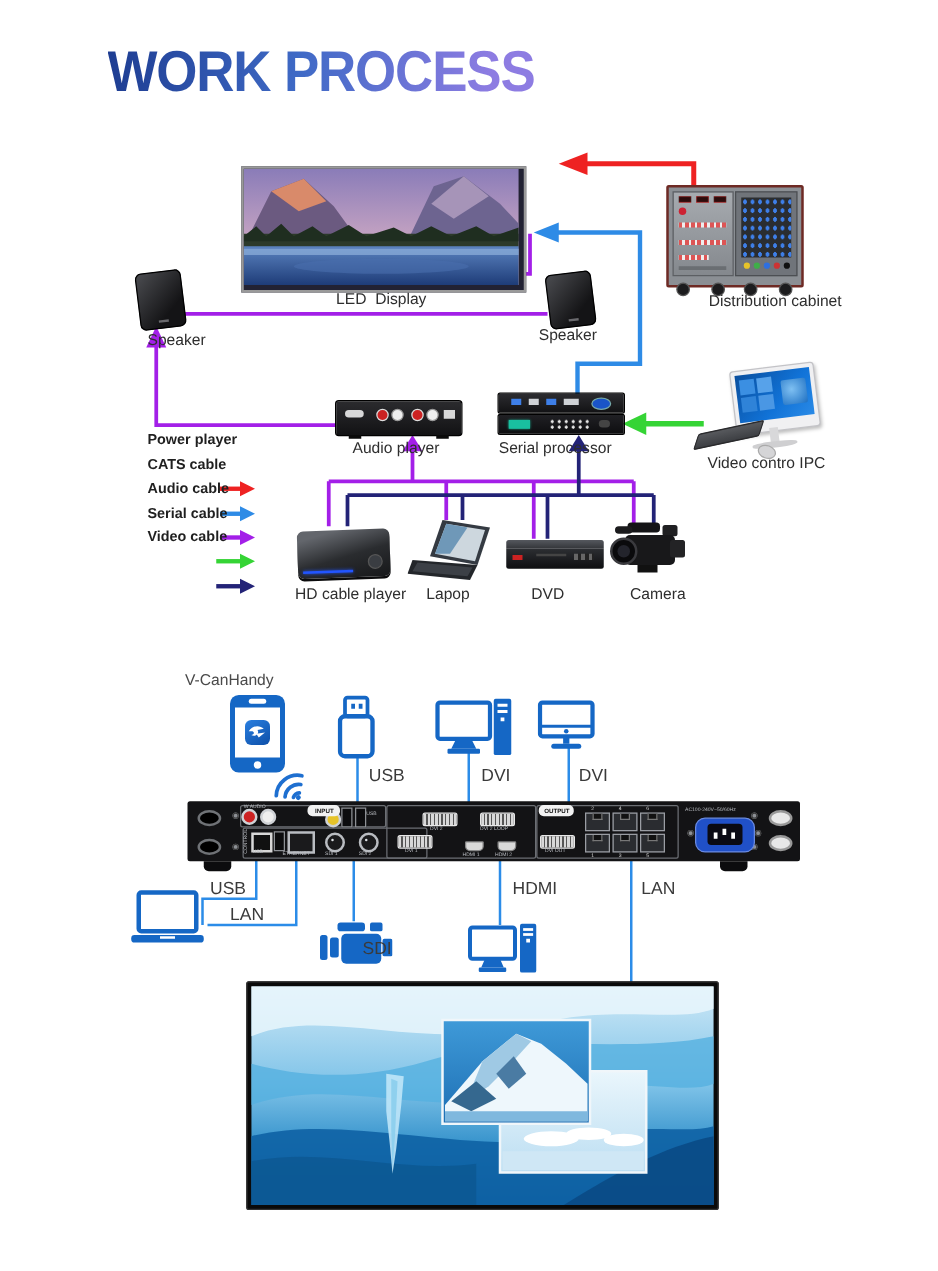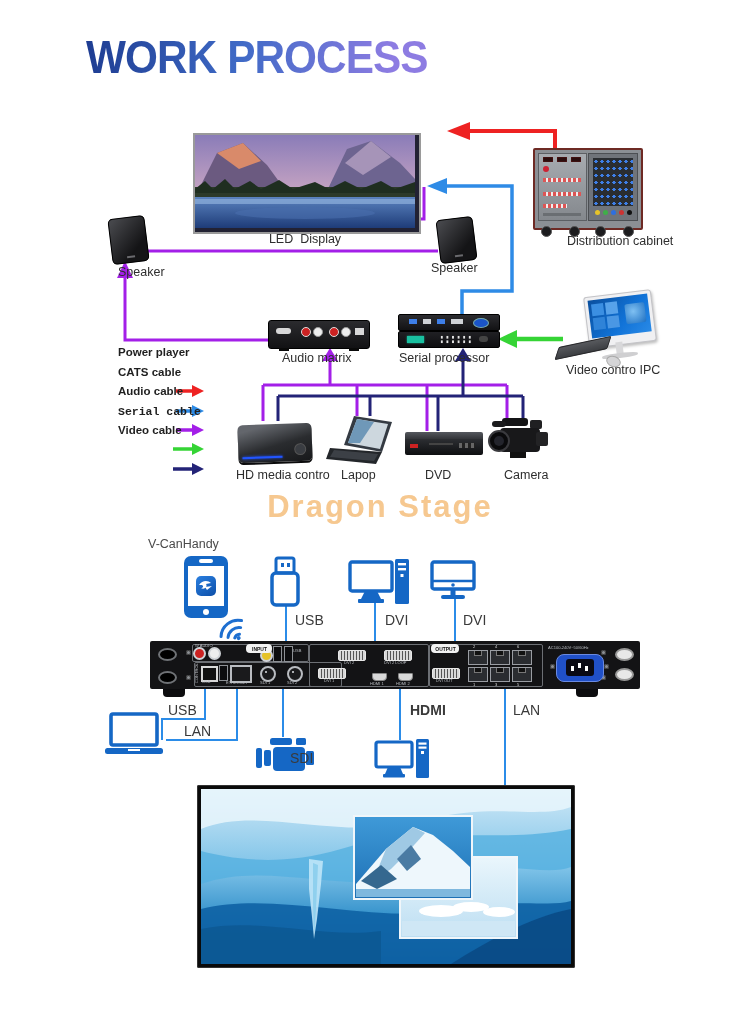--- a/index.html
+++ b/index.html
@@ -154,21 +154,21 @@
   <div class="dev" style="left:268px;top:320px;width:100px;height:27px;background:linear-gradient(180deg,#2b2b2e,#121214);border-radius:3px;border:1px solid #000;">
     <div class="abs" style="left:7px;top:7px;width:15px;height:6px;border-radius:3px;background:#d8d8d8;"></div>
     <div class="abs" style="left:32px;top:6px;width:8px;height:8px;border-radius:50%;background:#c22;border:1px solid #ddd;"></div>
     <div class="abs" style="left:44px;top:6px;width:8px;height:8px;border-radius:50%;background:#eee;border:1px solid #999;"></div>
     <div class="abs" style="left:60px;top:6px;width:8px;height:8px;border-radius:50%;background:#c22;border:1px solid #ddd;"></div>
     <div class="abs" style="left:72px;top:6px;width:8px;height:8px;border-radius:50%;background:#eee;border:1px solid #999;"></div>
     <div class="abs" style="left:86px;top:7px;width:9px;height:7px;background:#d8d8d8;"></div>
     <div class="abs" style="left:10px;bottom:-3px;width:10px;height:3px;background:#0a0a0a;"></div>
     <div class="abs" style="right:10px;bottom:-3px;width:10px;height:3px;background:#0a0a0a;"></div>
   </div>
-  <div class="lbl" style="left:282px;top:351px;">Audio matrix</div>
+  <div class="lbl" style="left:282px;top:351px;">Audio player</div>
 
   <div class="dev" style="left:398px;top:314px;width:100px;height:34px;">
     <div class="abs" style="left:0;top:0;width:100px;height:15px;background:linear-gradient(180deg,#2c2c30,#121214);border:1px solid #000;border-radius:2px;">
       <div class="abs" style="left:10px;top:4px;width:8px;height:5px;background:#3e7fe8;"></div>
       <div class="abs" style="left:24px;top:4px;width:8px;height:5px;background:#cfd2d6;"></div>
       <div class="abs" style="left:38px;top:4px;width:8px;height:5px;background:#3e7fe8;"></div>
       <div class="abs" style="left:52px;top:4px;width:12px;height:5px;background:#cfd2d6;"></div>
       <div class="abs" style="left:74px;top:3px;width:14px;height:8px;border-radius:50%;background:#1a54c8;border:1px solid #7aa;"></div>
     </div>
     <div class="abs" style="left:0;top:17px;width:100px;height:15px;background:linear-gradient(180deg,#202024,#0e0e10);border:1px solid #000;border-radius:2px;">
@@ -192,28 +192,28 @@
     <div class="abs" style="left:44px;top:52px;width:7px;height:12px;background:#d8d8da;transform:rotate(-7deg);"></div>
     <div class="abs" style="left:30px;top:63px;width:36px;height:5px;background:#cfcfd1;border-radius:40%;transform:rotate(-7deg);"></div>
     <div class="abs" style="left:-16px;top:52px;width:54px;height:12px;background:linear-gradient(180deg,#5a5c60,#3a3c40);border-radius:2px;transform:rotate(-12deg) skewX(-30deg);box-shadow:inset 0 0 0 1px #2a2a2c;"></div>
     <div class="abs" style="left:34px;top:66px;width:13px;height:9px;background:#d5d5d7;border-radius:50%;transform:rotate(20deg);border:1px solid #aaa;"></div>
   </div>
   <div class="lbl" style="left:566px;top:363px;">Video contro IPC</div>
 
   <div class="leg" style="left:118px;top:346px;">Power player</div>
   <div class="leg" style="left:118px;top:366px;">CATS cable</div>
   <div class="leg" style="left:118px;top:385px;">Audio cable</div>
-  <div class="leg" style="left:118px;top:405px;font-family:Liberation Mono, monospace;">Serial cable</div>
+  <div class="leg" style="left:118px;top:405px;">Serial cable</div>
   <div class="leg" style="left:118px;top:424px;">Video cable</div>
 
   <div class="dev" style="left:238px;top:424px;width:74px;height:38px;transform:rotate(-2deg);background:linear-gradient(165deg,#63666c 15%,#2a2c2f 55%,#17181a);border-radius:5px;box-shadow:0 2px 0 #0b0b0c;">
     <div class="abs" style="left:4px;bottom:4px;width:40px;height:2px;background:#2255ff;box-shadow:0 0 3px #2255ff;"></div>
     <div class="abs" style="right:6px;bottom:6px;width:10px;height:10px;border-radius:50%;background:#3a3d42;border:1px solid #555;"></div>
   </div>
-  <div class="lbl" style="left:236px;top:468px;">HD media contro</div>
+  <div class="lbl" style="left:236px;top:468px;">HD cable player</div>
 
   <div class="dev" style="left:326px;top:414px;width:72px;height:54px;">
     <svg width="72" height="54" viewBox="0 0 72 54">
       <polygon points="28,2 66,8 56,38 18,31" fill="#343a42"></polygon>
       <polygon points="31,5 62,10 54,35 22,29" fill="#cdd7de"></polygon>
       <polygon points="31,5 48,8 34,29 22,29" fill="#6f98b8"></polygon>
       <polygon points="4,34 56,38 50,50 0,45" fill="#23262a"></polygon>
       <polygon points="8,36 52,40 48,47 4,43" fill="#3c4046"></polygon>
     </svg>
   </div>
@@ -236,21 +236,20 @@
       <rect x="44" y="6" width="12" height="9" rx="2" fill="#202022"></rect>
       <rect x="14" y="14" width="40" height="24" rx="4" fill="#18181a"></rect>
       <circle cx="13" cy="27" r="10" fill="#0a0a0c" stroke="#3a3a3e" stroke-width="2"></circle>
       <circle cx="13" cy="27" r="5" fill="#23242c"></circle>
       <rect x="50" y="18" width="12" height="14" rx="2" fill="#232325"></rect>
       <rect x="24" y="38" width="16" height="6" fill="#111"></rect>
     </svg>
   </div>
   <div class="lbl" style="left:504px;top:468px;">Camera</div>
 
-  <div class="brand">Dragon Stage</div>
 
   <div class="lbl" style="left:148px;top:537px;color:#4a4a4a;">V-CanHandy</div>
   <div class="dev" style="left:184px;top:556px;width:44px;height:62px;background:var(--device_blue);border-radius:7px;">
     <div class="abs" style="left:15px;top:3px;width:14px;height:4px;background:#fff;border-radius:2px;"></div>
     <div class="abs" style="left:4px;top:10px;width:36px;height:40px;background:#fff;">
       <div class="abs" style="left:8px;top:10px;width:20px;height:20px;background:linear-gradient(145deg,#2a7fe0,#0d4fa8);border-radius:5px;">
         <svg width="20" height="20" viewBox="0 0 20 20">
           <path d="M3,9 C6,4 12,4 15,7 L10,8 C12,11 8,14 5,12 C7,12 8,10 6,9 Z" fill="#fff"></path>
           <path d="M9,11 L16,10 L11,14 Z" fill="#fff"></path>
         </svg>
@@ -377,21 +376,21 @@
     <div class="screw" style="left:400px;top:23px;"></div>
     <div class="screw" style="left:454px;top:23px;"></div>
 
     <div class="abs" style="left:13px;bottom:-8px;width:22px;height:8px;background:#0c0c0e;border-radius:0 0 4px 4px;"></div>
     <div class="abs" style="left:426px;bottom:-8px;width:22px;height:8px;background:#0c0c0e;border-radius:0 0 4px 4px;"></div>
   </div>
 
   <div class="portlbl" style="left:168px;top:702px;">USB</div>
   <div class="portlbl" style="left:184px;top:723px;">LAN</div>
   <div class="portlbl" style="left:290px;top:702px;margin-top:48px;">SDI</div>
-  <div class="portlbl" style="left:410px;top:702px;font-weight:bold;">HDMI</div>
+  <div class="portlbl" style="left:410px;top:702px;">HDMI</div>
   <div class="portlbl" style="left:513px;top:702px;">LAN</div>
 
   <svg class="dev" style="left:104px;top:712px;" width="60" height="44" viewBox="0 0 60 44">
     <rect x="7" y="2" width="46" height="31" rx="2" fill="none" stroke="#1567c5" stroke-width="3.6"></rect>
     <rect x="1" y="36" width="58" height="6" rx="2.5" fill="#1567c5"></rect>
     <rect x="24" y="37" width="12" height="2" fill="#fff"></rect>
   </svg>
 
   <svg class="dev" style="left:256px;top:736px;" width="58" height="44" viewBox="0 0 58 44">
     <g fill="#1567c5">

